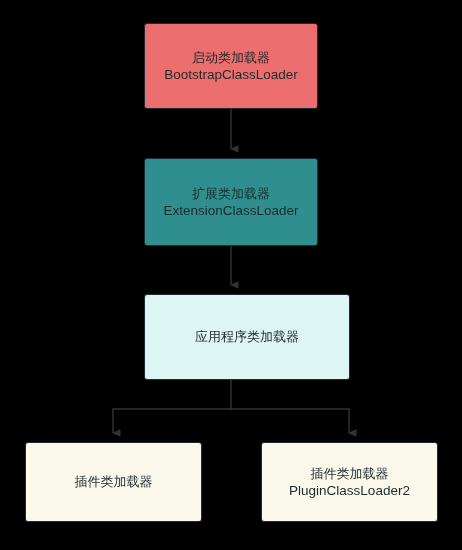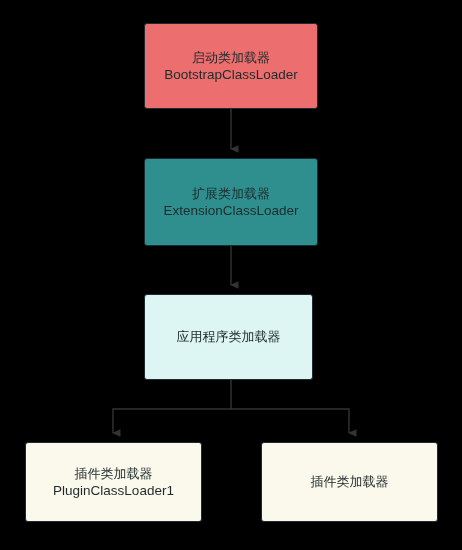--- a/index.html
+++ b/index.html
@@ -71,21 +71,21 @@
   .node-extension {
     left: 144px;
     top: 158px;
     width: 174px;
     height: 88px;
     background: #2f8f8f;
   }
   .node-app {
     left: 144px;
     top: 294px;
-    width: 169px;
+    width: 206px;
     height: 86px;
     background: #ddf5f3;
   }
   .node-plugin1 {
     left: 25px;
     top: 442px;
     width: 177px;
     height: 80px;
     background: #fbf8ec;
   }
@@ -135,20 +135,20 @@
     <span class="node-line node-line-cn">扩展类加载器</span>
     <span class="node-line node-line-en">ExtensionClassLoader</span>
   </div>
 
   <div class="node node-app">
     <span class="node-line node-line-cn">应用程序类加载器</span>
   </div>
 
   <div class="node node-plugin1">
     <span class="node-line node-line-cn">插件类加载器</span>
-    <span class="node-line node-line-en">PluginClassLoader1</span>
   </div>
 
   <div class="node node-plugin2">
     <span class="node-line node-line-cn">插件类加载器</span>
+    <span class="node-line node-line-en">PluginClassLoader2</span>
   </div>
 
 </div>
 
 </body></html>

